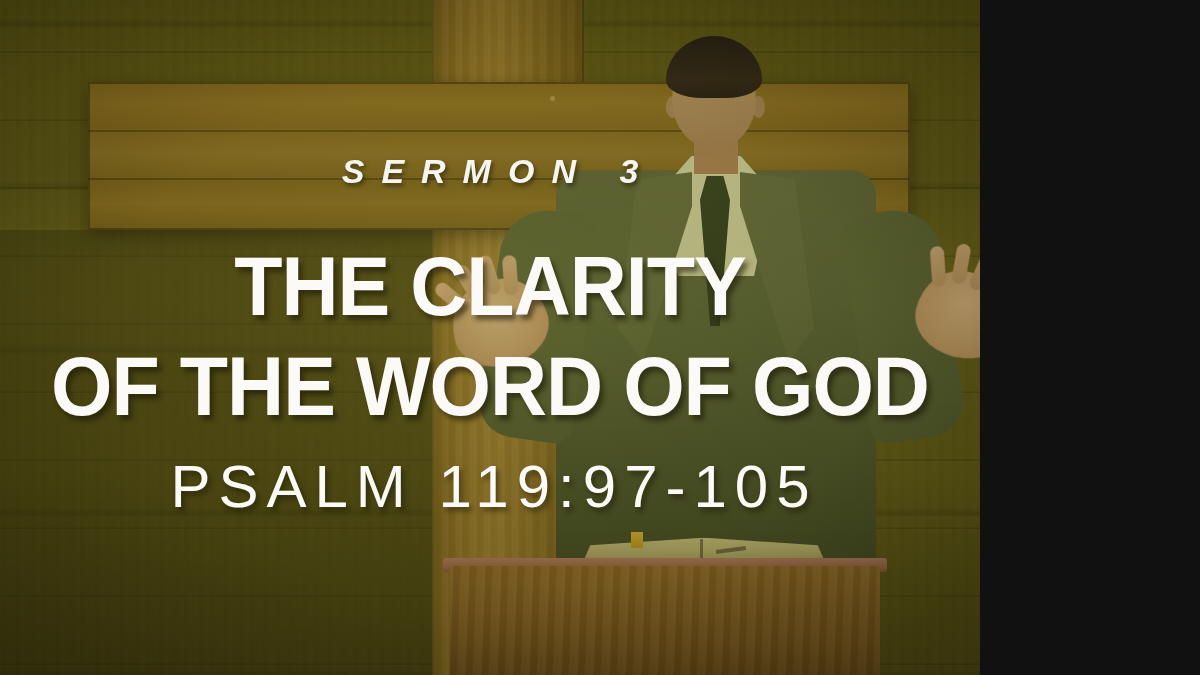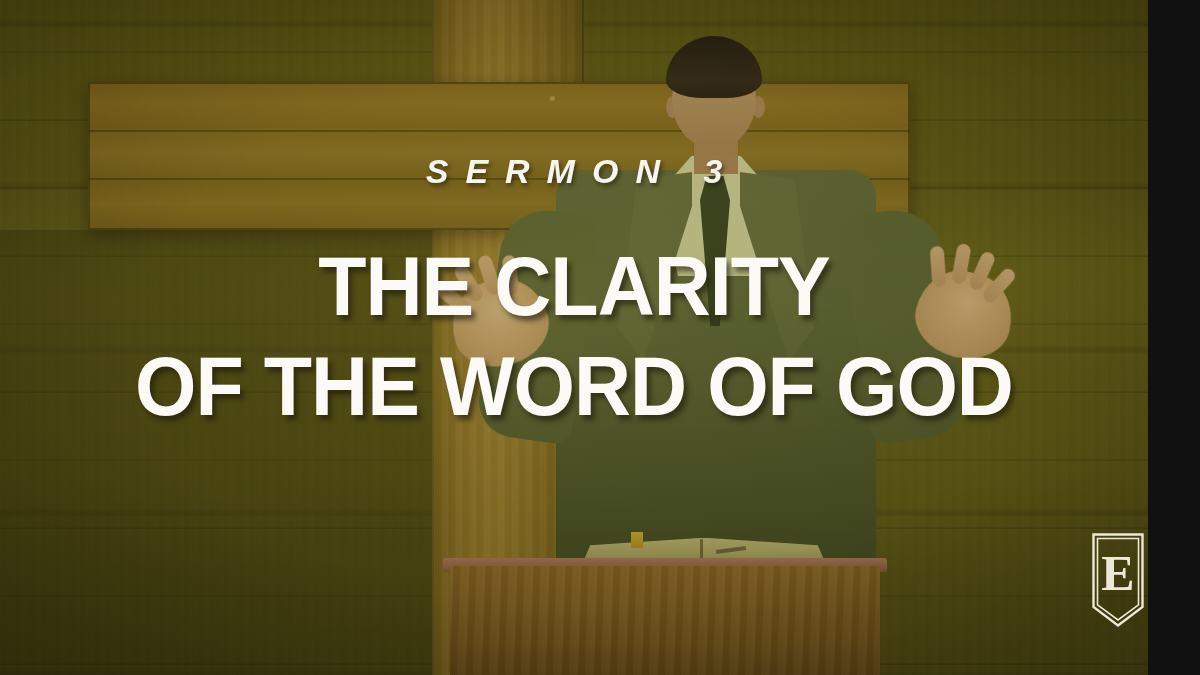--- a/index.html
+++ b/index.html
@@ -8,21 +8,21 @@
     padding: 0;
     background: #111;
   }
   body {
     font-family: "Liberation Sans", sans-serif;
   }
 
   
   #slide {
     position: relative;
-    width: 1148px;
+    width: 980px;
     height: 675px;
     overflow: hidden;
     background: #5d5a15;
     user-select: none;
   }
 
   
   .layer { position: absolute; inset: 0; }
 
   
@@ -367,20 +367,21 @@
   <div class="layer" id="wash"></div>
   <div class="layer" id="vignette"></div>
 
   <div id="text-stack">
     <div class="eyebrow">SERMON 3</div>
 
     <div class="headline l1">THE CLARITY</div>
 
     <div class="headline l2">OF THE WORD OF GOD</div>
 
+    <div class="reference">PSALM 119:97-105</div>
   </div>
 
   <div id="logo">
     <svg viewBox="0 0 52 94" xmlns="http://www.w3.org/2000/svg" aria-hidden="true">
       <path d="M1.5 1.5 H50.5 V74 L26 92.5 L1.5 74 Z" fill="none" stroke="#ece9d8" stroke-width="2.4"></path>
       <path d="M5.5 5.5 H46.5 V71.8 L26 87 L5.5 71.8 Z" fill="none" stroke="#ece9d8" stroke-width="1.6"></path>
       <text x="26" y="57" text-anchor="middle" font-family="'Liberation Serif', serif" font-size="50" font-weight="700" fill="#ece9d8">E</text>
     </svg>
   </div>
 

